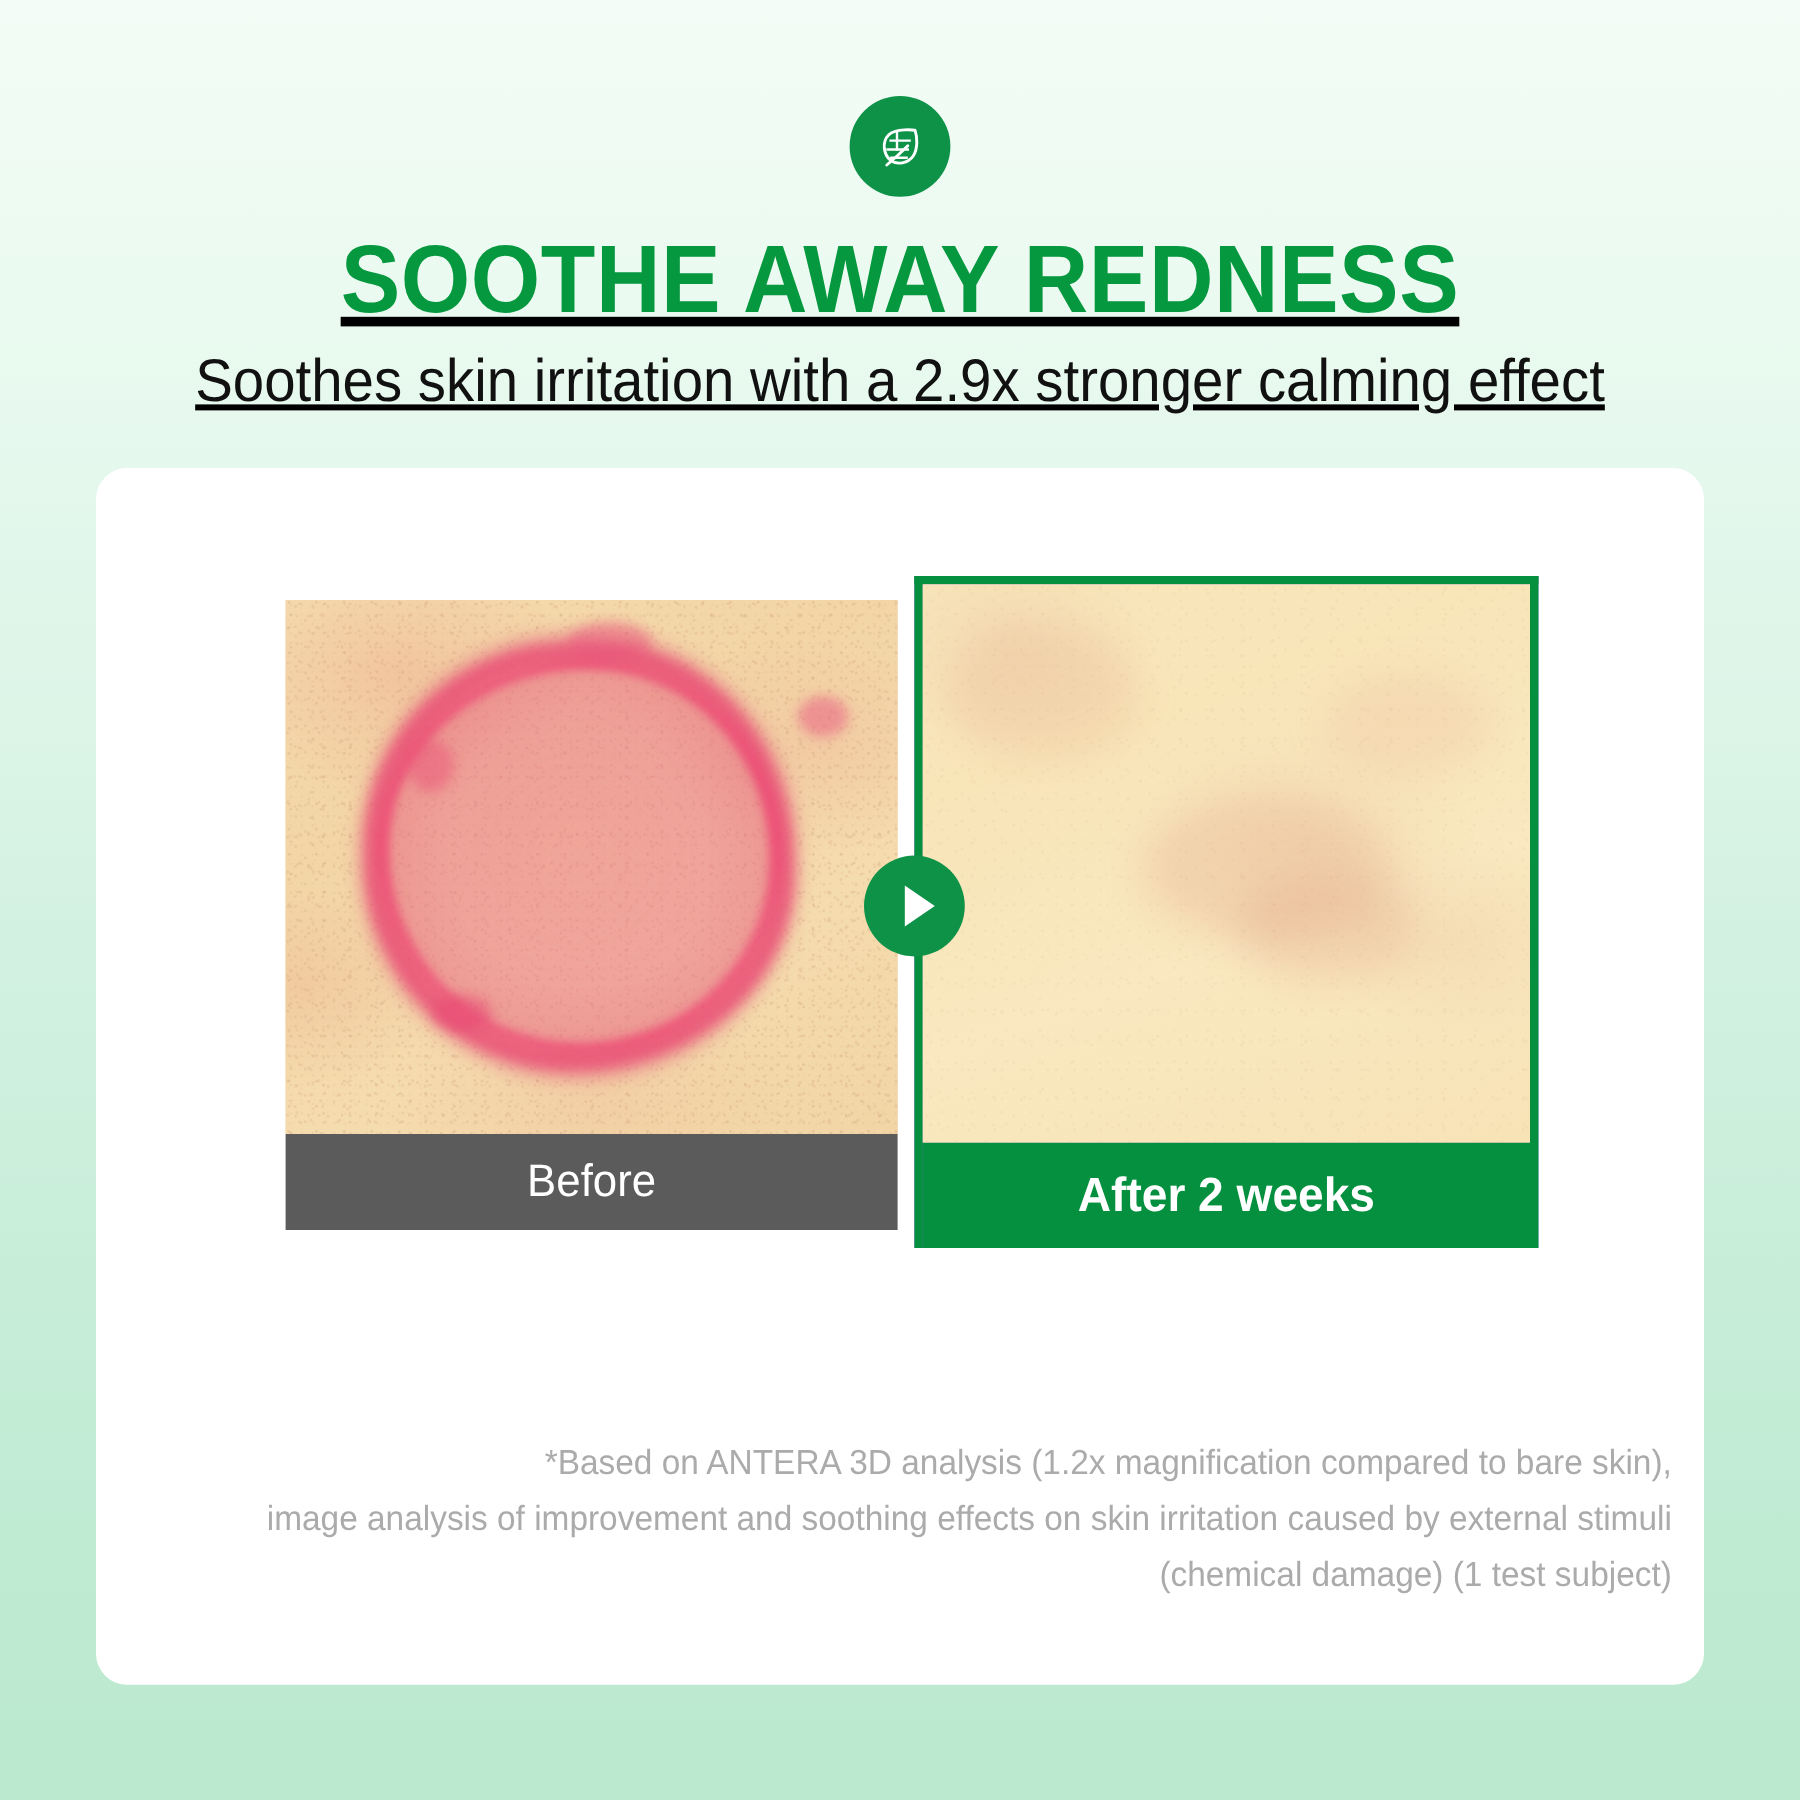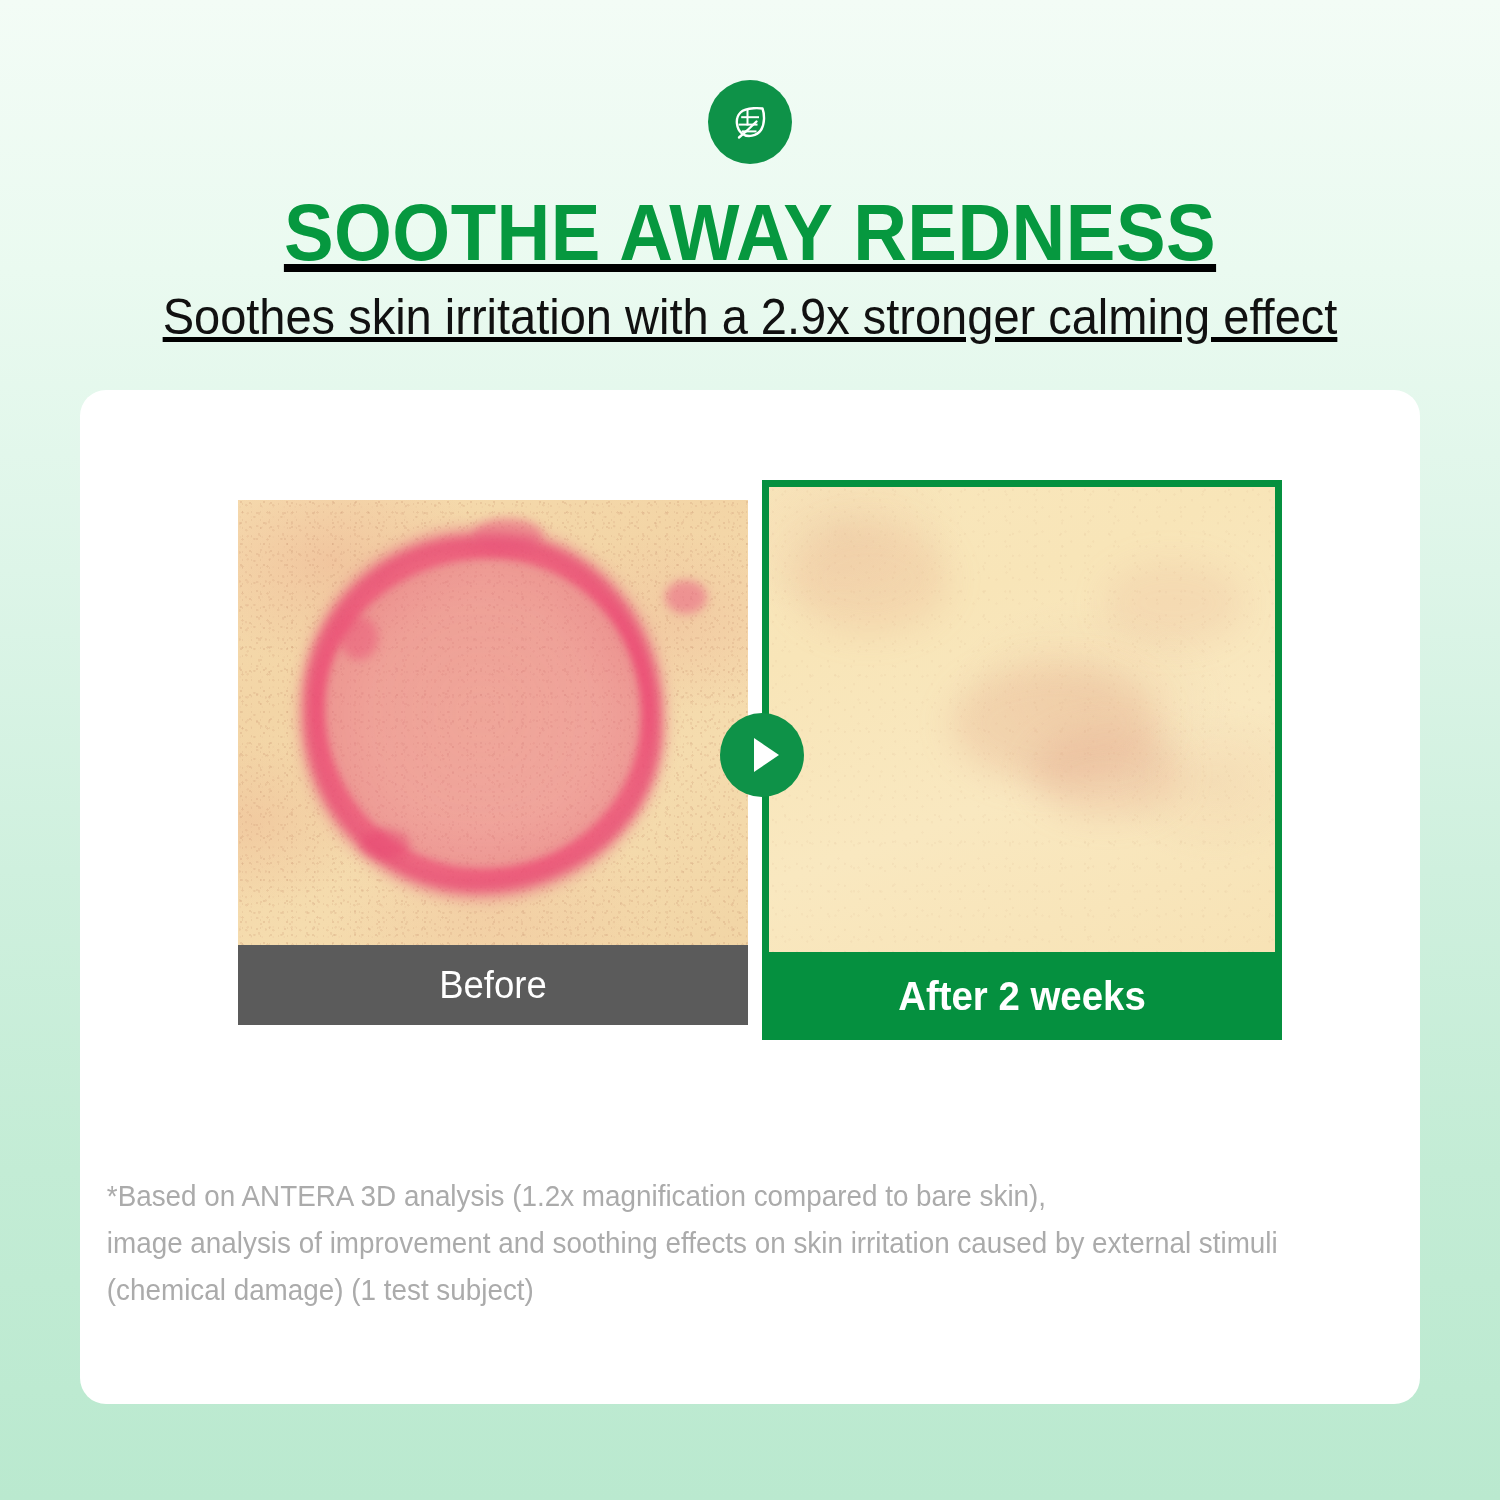--- a/index.html
+++ b/index.html
@@ -311,23 +311,23 @@
     border-left: 25px solid #ffffff;
     border-top: 17px solid transparent;
     border-bottom: 17px solid transparent;
     margin-left: 8px;
   }
 
   
   .footnote {
     position: absolute;
     left: 0;
-    top: 783px;
+    top: 806px;
     width: 1340px;
-    text-align: left;
+    text-align: right;
     color: #ABABAB;
     font-size: 29px;
     line-height: 1.62;
   }
 
   .footnote .fn-line {
     display: block;
     transform: scaleX(0.96);
   }
 </style>

